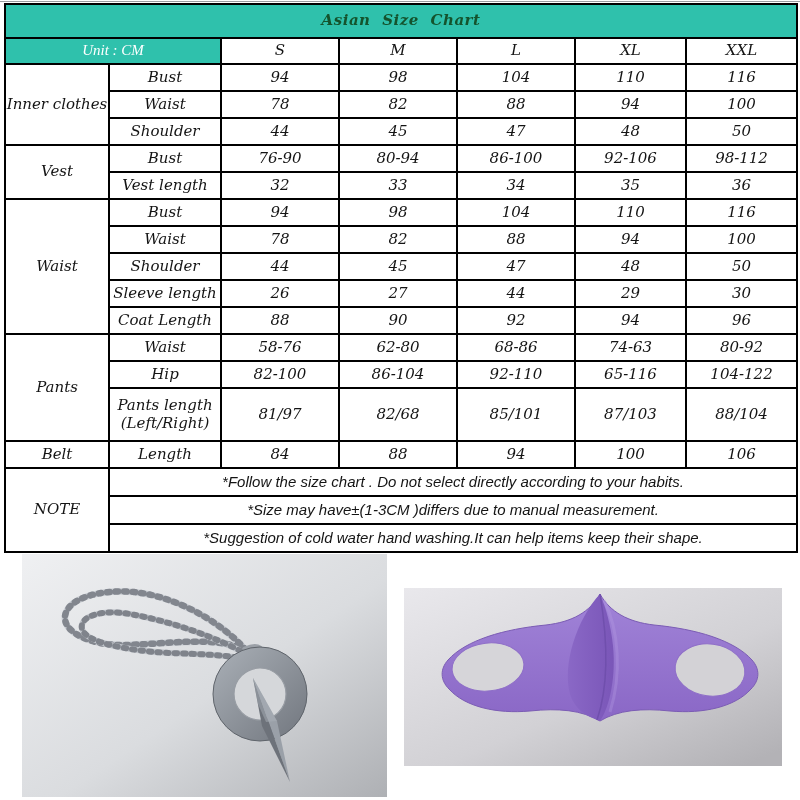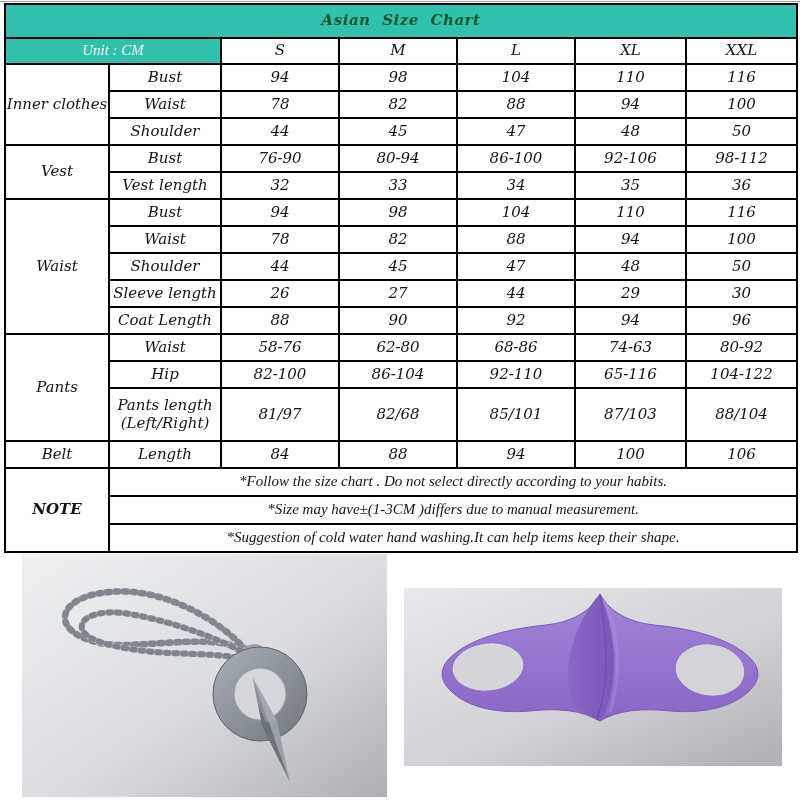--- a/index.html
+++ b/index.html
@@ -23,24 +23,24 @@
   tr.h-row{height:27px;}
   tr.h-tall{height:53px;}
   tr.h-note{height:28px;}
   td.title-cell{
     background:#2fc1ac;color:#14532d;font-weight:bold;font-size:20px;
     word-spacing:6px;letter-spacing:.5px;border-bottom:6px double #000;
   }
   td.unit-cell{background:#2fc1ac;color:#ffffff;font-size:15px;font-family:Liberation Serif, serif;}
   td.size-head{font-size:15px;}
   td.cat-cell{font-size:15px;}
-  td.note-cat{text-align:left;padding-left:4px;font-weight:bold;font-size:15px;}
+  td.note-cat{text-align:left;padding-left:4px;font-weight:normal;font-size:15px;}
   td.note-text{
     text-align:left;padding-left:8px;
-    font-family:Liberation Serif, serif;
+    font-family:Liberation Sans, sans-serif;
     font-size:14.5px;font-style:italic;
   }
   td.tall-label{line-height:1.25;}
   .photo{position:absolute;}
   .photo svg{display:block;}
 </style>
 </head>
 <body>
 
 <div class="top-rule"></div>

